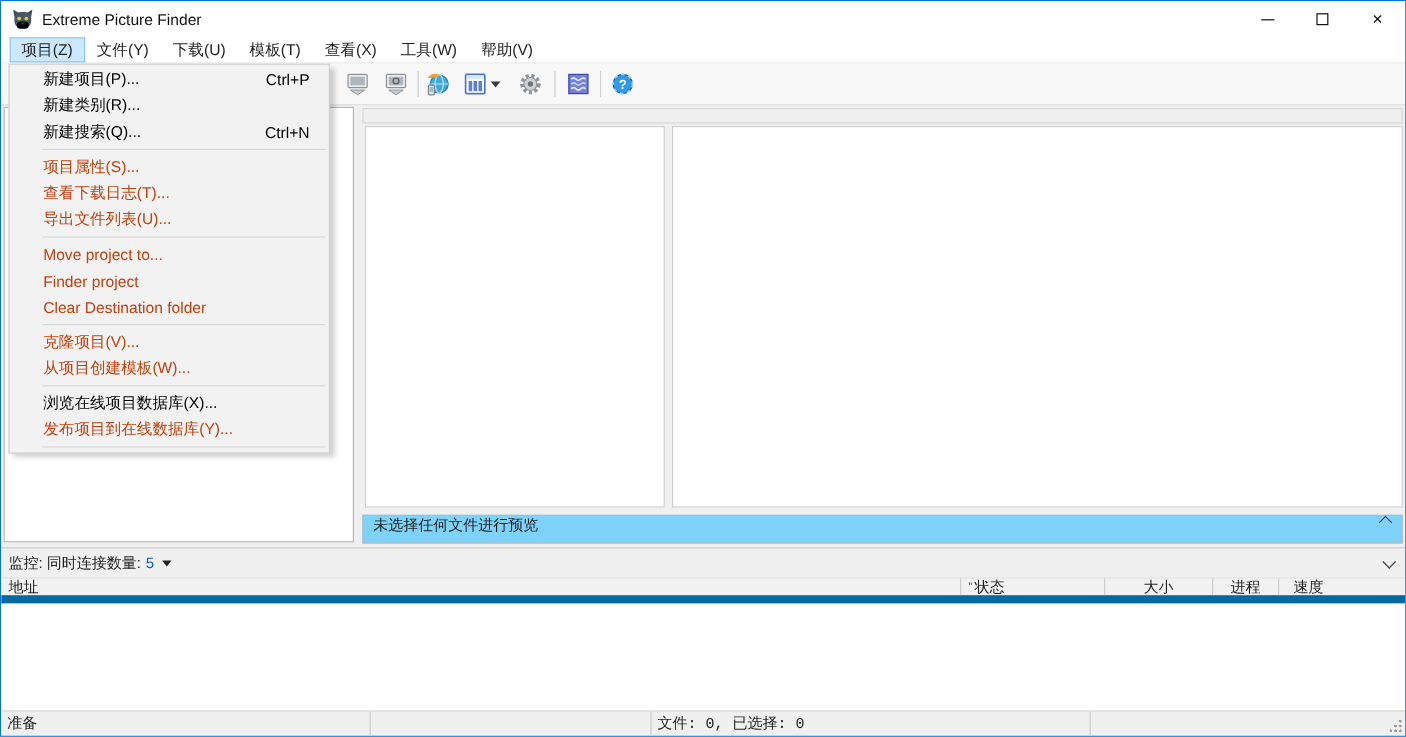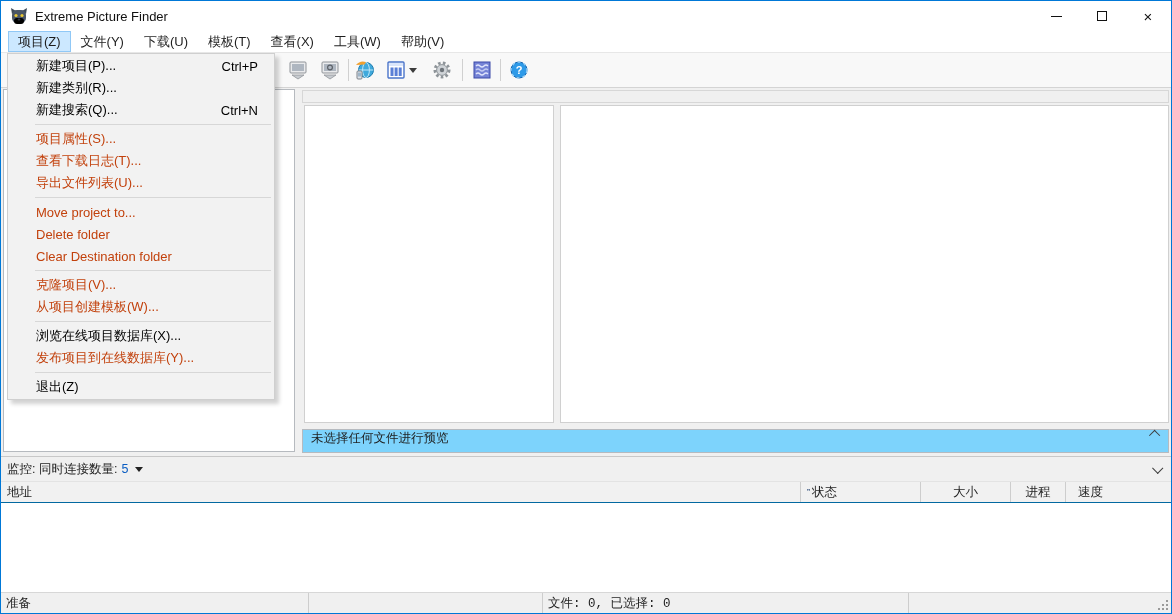--- a/index.html
+++ b/index.html
@@ -41,21 +41,21 @@
   .chev.up   { transform:rotate(45deg) translateY(2px); }
   .chev.down { transform:rotate(225deg) translateY(1px); }
 
   
   .monitor-bar { height:25px; background:#f0f0f0; border-top:1px solid #c8c8c8; display:flex; align-items:center; padding:0 10px 0 6px; font-size:12.5px; }
   .monitor-value { color:#0a5dc2; margin-left:4px; }
   .tri-down { width:0; height:0; border-left:4px solid transparent; border-right:4px solid transparent; border-top:5px solid #222; margin-left:7px; }
   .monitor-bar .spacer { flex:1; }
 
   
-  .dl-header { height:22px; display:flex; background:#f1f1f1; border-top:1px solid #e3e3e3; border-bottom:1px solid #0369a1; font-size:12.5px; }
+  .dl-header { height:22px; display:flex; background:#f1f1f1; border-top:1px solid #e3e3e3; border-bottom:7px solid #0369a1; font-size:12.5px; }
   .dl-col { display:flex; align-items:center; border-right:1px solid #cdcdcd; padding:0 6px; overflow:hidden; white-space:nowrap; }
   .dl-col.c-addr  { width:800px; }
   .dl-col.c-state { width:120px; }
   .dl-col.c-size  { width:90px; justify-content:center; }
   .dl-col.c-prog  { width:55px; justify-content:center; }
   .dl-col.c-speed { flex:1; border-right:none; padding-left:12px; }
   .sort-marker { font-size:9px; color:#1a3c6e; margin-right:2px; line-height:1; }
   .dl-list { height:89px; background:#fff; }
 
   
@@ -218,43 +218,40 @@
       <span>查看下载日志(T)...</span>
     </div>
     <div class="mi disabled">
       <span>导出文件列表(U)...</span>
     </div>
     <div class="menu-sep"></div>
     <div class="mi disabled">
       <span>Move project to...</span>
     </div>
     <div class="mi disabled">
-      <span>Delete folder</span>
+      <span>Finder project</span>
     </div>
     <div class="mi disabled">
       <span>Clear Destination folder</span>
     </div>
     <div class="menu-sep"></div>
     <div class="mi disabled">
       <span>克隆项目(V)...</span>
     </div>
     <div class="mi disabled">
       <span>从项目创建模板(W)...</span>
     </div>
     <div class="menu-sep"></div>
     <div class="mi">
       <span>浏览在线项目数据库(X)...</span>
     </div>
     <div class="mi disabled">
       <span>发布项目到在线数据库(Y)...</span>
     </div>
     <div class="menu-sep"></div>
-    <div class="mi">
-      <span>退出(Z)</span>
-    </div>
   </div>
 
   <div class="monitor-bar">
     <span>监控: 同时连接数量:</span>
     <span class="monitor-value">5</span>
     <div class="tri-down"></div>
     <span class="spacer"></span>
     <div class="chev down"></div>
   </div>
 

